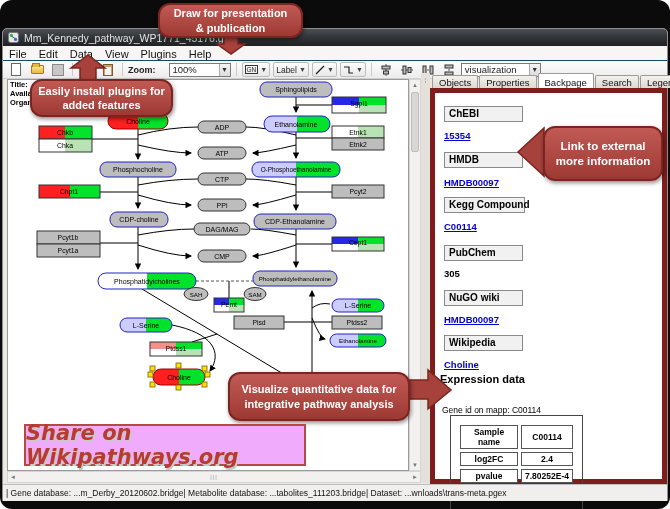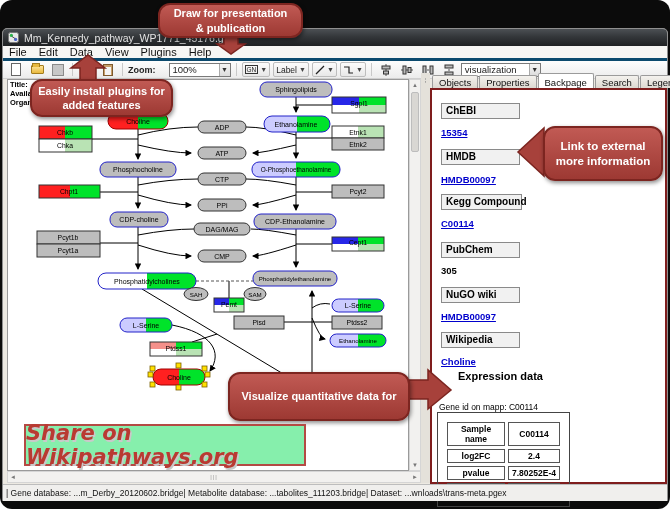--- a/index.html
+++ b/index.html
@@ -4,21 +4,21 @@
 <style>
   * { margin:0; padding:0; box-sizing:border-box; }
   html,body { width:670px; height:509px; font-family:"Liberation Sans", sans-serif; }
   .frame { position:absolute; left:0; top:0; width:670px; height:509px; background:#0b0b0b; border-radius:12px; overflow:hidden; }
 
   
   .window { position:absolute; left:2px; top:28px; width:666px; height:473px; background:#ece9e2; border:1px solid #8f8f8f; border-radius:5px 5px 0 0; }
   .titlebar { position:absolute; left:0; top:0; width:100%; height:17px; background:linear-gradient(180deg,#4c5054 0%,#34373a 45%,#1f2123 100%); border-radius:4px 4px 0 0; display:flex; align-items:center; padding-left:5px; }
   .titlebar .title { color:#e3e3e3; font-size:10.5px; margin-left:5px; white-space:nowrap; overflow:hidden; }
   .appicon { width:11px; height:11px; flex:0 0 auto; }
-  .menubar { position:absolute; left:0; top:17px; width:100%; height:15px; background:#f7f6f4; border-bottom:3px solid #0c4a6e; display:flex; align-items:flex-end; gap:0; font-size:11px; color:#111; }
+  .menubar { position:absolute; left:0; top:17px; width:100%; height:15px; background:#f7f6f4; border-bottom:1px solid #0c4a6e; display:flex; align-items:flex-end; gap:0; font-size:11px; color:#111; }
   .menubar span { padding:0 6px; cursor:default; }
   .toolbar { position:absolute; left:0; top:32px; width:100%; height:18px; background:linear-gradient(180deg,#fdfdfd,#ececec); border-bottom:1px solid #cfcfcf; display:flex; align-items:center; gap:3px; padding:0 4px; font-size:10px; color:#222; }
   .tbtn { width:18px; height:15px; display:flex; align-items:center; justify-content:center; border:1px solid transparent; border-radius:2px; }
   .tsep { width:1px; height:13px; background:#c9c9c9; margin:0 2px; }
   .combo { height:14px; background:#fff; border:1px solid #7a7a7a; display:flex; align-items:center; font-size:9.5px; padding-left:3px; position:relative; }
   .combo .car { margin-left:auto; width:11px; height:100%; background:linear-gradient(180deg,#f4f4f4,#dcdcdc); border-left:1px solid #aaa; font-size:7px; display:flex; align-items:center; justify-content:center; color:#333; }
   .ddbtn { height:15px; border:1px solid #bdbdbd; border-radius:2px; background:linear-gradient(180deg,#fcfcfc,#e8e8e8); display:flex; align-items:center; padding:0 2px; gap:2px; font-size:8.5px; color:#222;justify-content:center; }
   .ddbtn .car { font-size:7px; color:#444; }
 
   
@@ -26,40 +26,40 @@
   .vscroll { position:absolute; left:406px; top:50px; width:12px; height:392px; background:#f2f1ef; border:1px solid #d5d5d5; font-size:6px; color:#777; text-align:center; line-height:10px; }
   .vscroll .thumb { position:absolute; left:1px; top:12px; width:8px; height:60px; background:#d9d7d3; border:1px solid #bdbdbd; border-radius:2px; }
   .hscroll { position:absolute; left:4px; top:442px; width:414px; height:12px; background:#f2f1ef; border:1px solid #d5d5d5; display:flex; align-items:center; justify-content:space-between; font-size:6px; color:#777; padding:0 2px; }
   .splitter { position:absolute; left:418px; top:44px; width:9px; height:410px; background:#e4e1da; display:flex; justify-content:center; padding-top:4px; font-size:7px; color:#888; }
 
   
   .right-panel { position:absolute; left:427px; top:44px; width:237px; height:411px; }
   .tabs { position:absolute; left:2px; top:0; height:15px; display:flex; gap:1px; font-size:9.5px; }
   .tab { padding:1px 6px 0 6px; background:linear-gradient(180deg,#f4f2ee,#ddd9d1); border:1px solid #9b9b9b; border-bottom:none; border-radius:2px 2px 0 0; color:#111; margin-top:2px; }
   .tab.active { background:#fff; margin-top:0; padding-top:3px; position:relative; z-index:2; }
-  .panel-body { position:absolute; left:0; top:15px; width:237px; height:396px; background:#fff; border:2px solid #7f1d1d; }
+  .panel-body { position:absolute; left:0; top:15px; width:237px; height:396px; background:#fff; border:5px solid #7f1d1d; }
   .bp-header { position:absolute; left:9px; width:79px; height:16px; background:#f1f1f1; border:1px solid #8a8a8a; font-weight:bold; font-size:10px; color:#000; padding:1px 0 0 4px; white-space:nowrap; overflow:visible; }
   .bp-header.wide { width:81px; }
   .bp-link { position:absolute; left:9px; font-weight:bold; font-size:9.5px; color:#0000cc; text-decoration:underline; }
   .bp-value { position:absolute; left:9px; font-weight:bold; font-size:9.5px; color:#000; }
   .exp-heading { position:absolute; left:5px; font-weight:bold; font-size:11px; color:#000; }
   .gene-id { position:absolute; left:7px; font-weight:normal; font-size:8.5px; color:#000;text-align:center; }
-  .exp-table { position:absolute; left:5px; border:1px solid #444; padding:6px; }
+  .exp-table { position:absolute; left:15px; border:1px solid #444; padding:6px; }
   .exp-table table { border-collapse:separate; border-spacing:3px; }
   .exp-table td { border:1px solid #555; font-weight:bold; font-size:8.5px; text-align:center; padding:1px 3px; background:#fff; color:#000; }
   .exp-table td.c1 { width:58px; }
   .exp-table td.c2 { width:52px; }
 
   
   .statusbar { position:absolute; left:0; top:455px; width:100%; height:17px; background:#f0efed; border-top:1px solid #bdbdbd; font-size:8.5px; color:#111; display:flex; align-items:center; padding-left:3px; white-space:nowrap; }
 
   
   .callout { position:absolute; z-index:50; background:linear-gradient(180deg,#c15a54,#9d3933); border:2px solid #7c2520; border-radius:12px; color:#fff; font-weight:bold; text-align:center; display:flex; flex-direction:column; justify-content:center; line-height:1.3; box-shadow:1px 2px 4px rgba(0,0,0,.45); }
   .arrows { position:absolute; left:0; top:0; z-index:49; pointer-events:none; }
-  .share { position:absolute; left:24px; top:424px; width:282px; height:42px; background:#86efac; border:2px solid #b44a44; z-index:50; display:flex; align-items:center; justify-content:center; }
+  .share { position:absolute; left:24px; top:424px; width:282px; height:42px; background:#f0abfc; border:2px solid #b44a44; z-index:50; display:flex; align-items:center; justify-content:center; }
   .share span { font-style:italic; font-weight:bold; font-size:21px; color:#b93a32; text-shadow:1.5px 1.5px 0 #c9c9c9; font-family:"DejaVu Sans", sans-serif; }
 
   
   .ic-page { width:10px; height:13px; background:#fff; border:1px solid #666; }
   .ic-folder { width:13px; height:9px; background:linear-gradient(180deg,#ffe49a,#e8b93e); border:1px solid #a47d1e; border-radius:1px; position:relative; }
   .ic-folder::before { content:""; position:absolute; left:0; top:-3px; width:6px; height:3px; background:#e8b93e; border:1px solid #a47d1e; border-bottom:none; }
   .ic-save { width:12px; height:12px; background:#c7c7c7; border:1px solid #8a8a8a; }
   .ic-copy { width:9px; height:11px; background:#fff; border:1px solid #666; box-shadow:2px 2px 0 #ddd, 2px 2px 0 1px #777; }
   .ic-paste { width:10px; height:12px; background:#c9a06a; border:1px solid #7d5a2e; position:relative; }
   .ic-paste::before { content:""; position:absolute; left:1px; top:2px; width:6px; height:8px; background:#f4f4f4; }
@@ -447,21 +447,21 @@
 
         <div class="bp-header" style="top:152px;">PubChem</div>
         <span class="bp-value" style="top:175px;">305</span>
 
         <div class="bp-header" style="top:197px;">NuGO wiki</div>
         <a class="bp-link" style="top:221px;" href="#">HMDB00097</a>
 
         <div class="bp-header" style="top:242px;">Wikipedia</div>
         <a class="bp-link" style="top:266px;" href="#">Choline</a>
 
-        <div class="exp-heading" style="top:280px;margin-left:21px;">Expression data</div>
+        <div class="exp-heading" style="top:280px;">Expression data</div>
         <div class="gene-id" style="top:312px;">Gene id on mapp: C00114</div>
 
         <div class="exp-table" style="top:322px;">
           <table>
             <tbody>
                 <tr>
               <td class="c1">Sample name</td>
               <td class="c2">C00114</td>
             </tr>
             <tr>
@@ -508,19 +508,20 @@
     <span>added features</span>
   </div>
 
   <div class="callout" style="left:543px;top:126px;width:120px;height:55px;font-size:11.5px;">
     <span>Link  to external</span>
     <span>more information</span>
   </div>
 
   <div class="callout" style="left:228px;top:372px;width:182px;height:49px;font-size:11px;">
     <span>Visualize quantitative data  for</span>
+    <span>integrative pathway analysis</span>
   </div>
 
   <div class="share">
     <span>Share on Wikipathways.org</span>
   </div>
 
 </div>
 
 </body></html>

